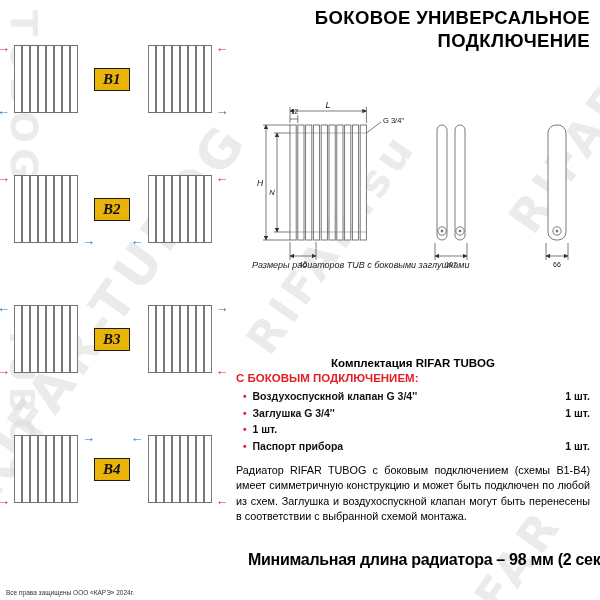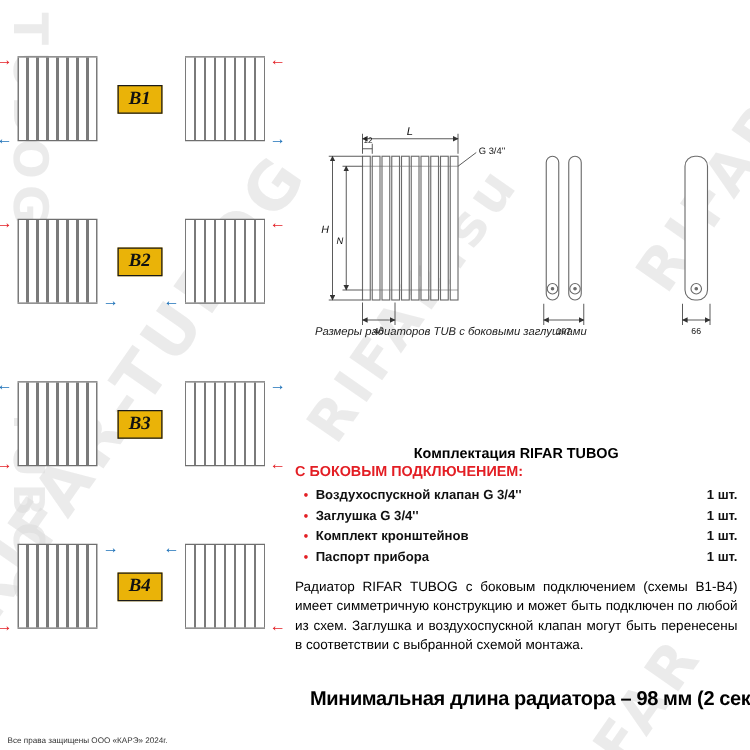--- a/index.html
+++ b/index.html
@@ -78,20 +78,24 @@
 
   <div class="wm-layer">
     <span class="wm wm1">TUBOG</span>
     <span class="wm wm2">RIFAR-TUBOG</span>
     <span class="wm wm3">RIFAR.su</span>
     <span class="wm wm4">RIFAR</span>
     <span class="wm wm5">RIFAR</span>
     <span class="wm wm6">TUBOG</span>
   </div>
 
+  <div class="title">
+    <div>БОКОВОЕ УНИВЕРСАЛЬНОЕ</div>
+    <div>ПОДКЛЮЧЕНИЕ</div>
+  </div>
 
   <div class="schemes" id="schemes">
       <div class="scheme-row">
         <div class="radiator">
           <span class="arr supply tl">→</span>
           <span class="arr return bl">←</span>
         </div>
         <div class="scheme-label">В1</div>
         <div class="radiator">
           <span class="arr supply tr">←</span>
@@ -219,21 +223,20 @@
           <span class="kit-name">Воздухоспускной клапан G 3/4''</span>
           <span class="kit-qty">1 шт.</span>
         </div>
         <div class="kit-item">
           <span class="bullet">•</span>
           <span class="kit-name">Заглушка G 3/4''</span>
           <span class="kit-qty">1 шт.</span>
         </div>
         <div class="kit-item">
           <span class="bullet">•</span>
-          <span class="kit-name">Комплект кронштейнов</span>
           <span class="kit-qty">1 шт.</span>
         </div>
         <div class="kit-item">
           <span class="bullet">•</span>
           <span class="kit-name">Паспорт прибора</span>
           <span class="kit-qty">1 шт.</span>
         </div>
       </div>
   </div>
 

